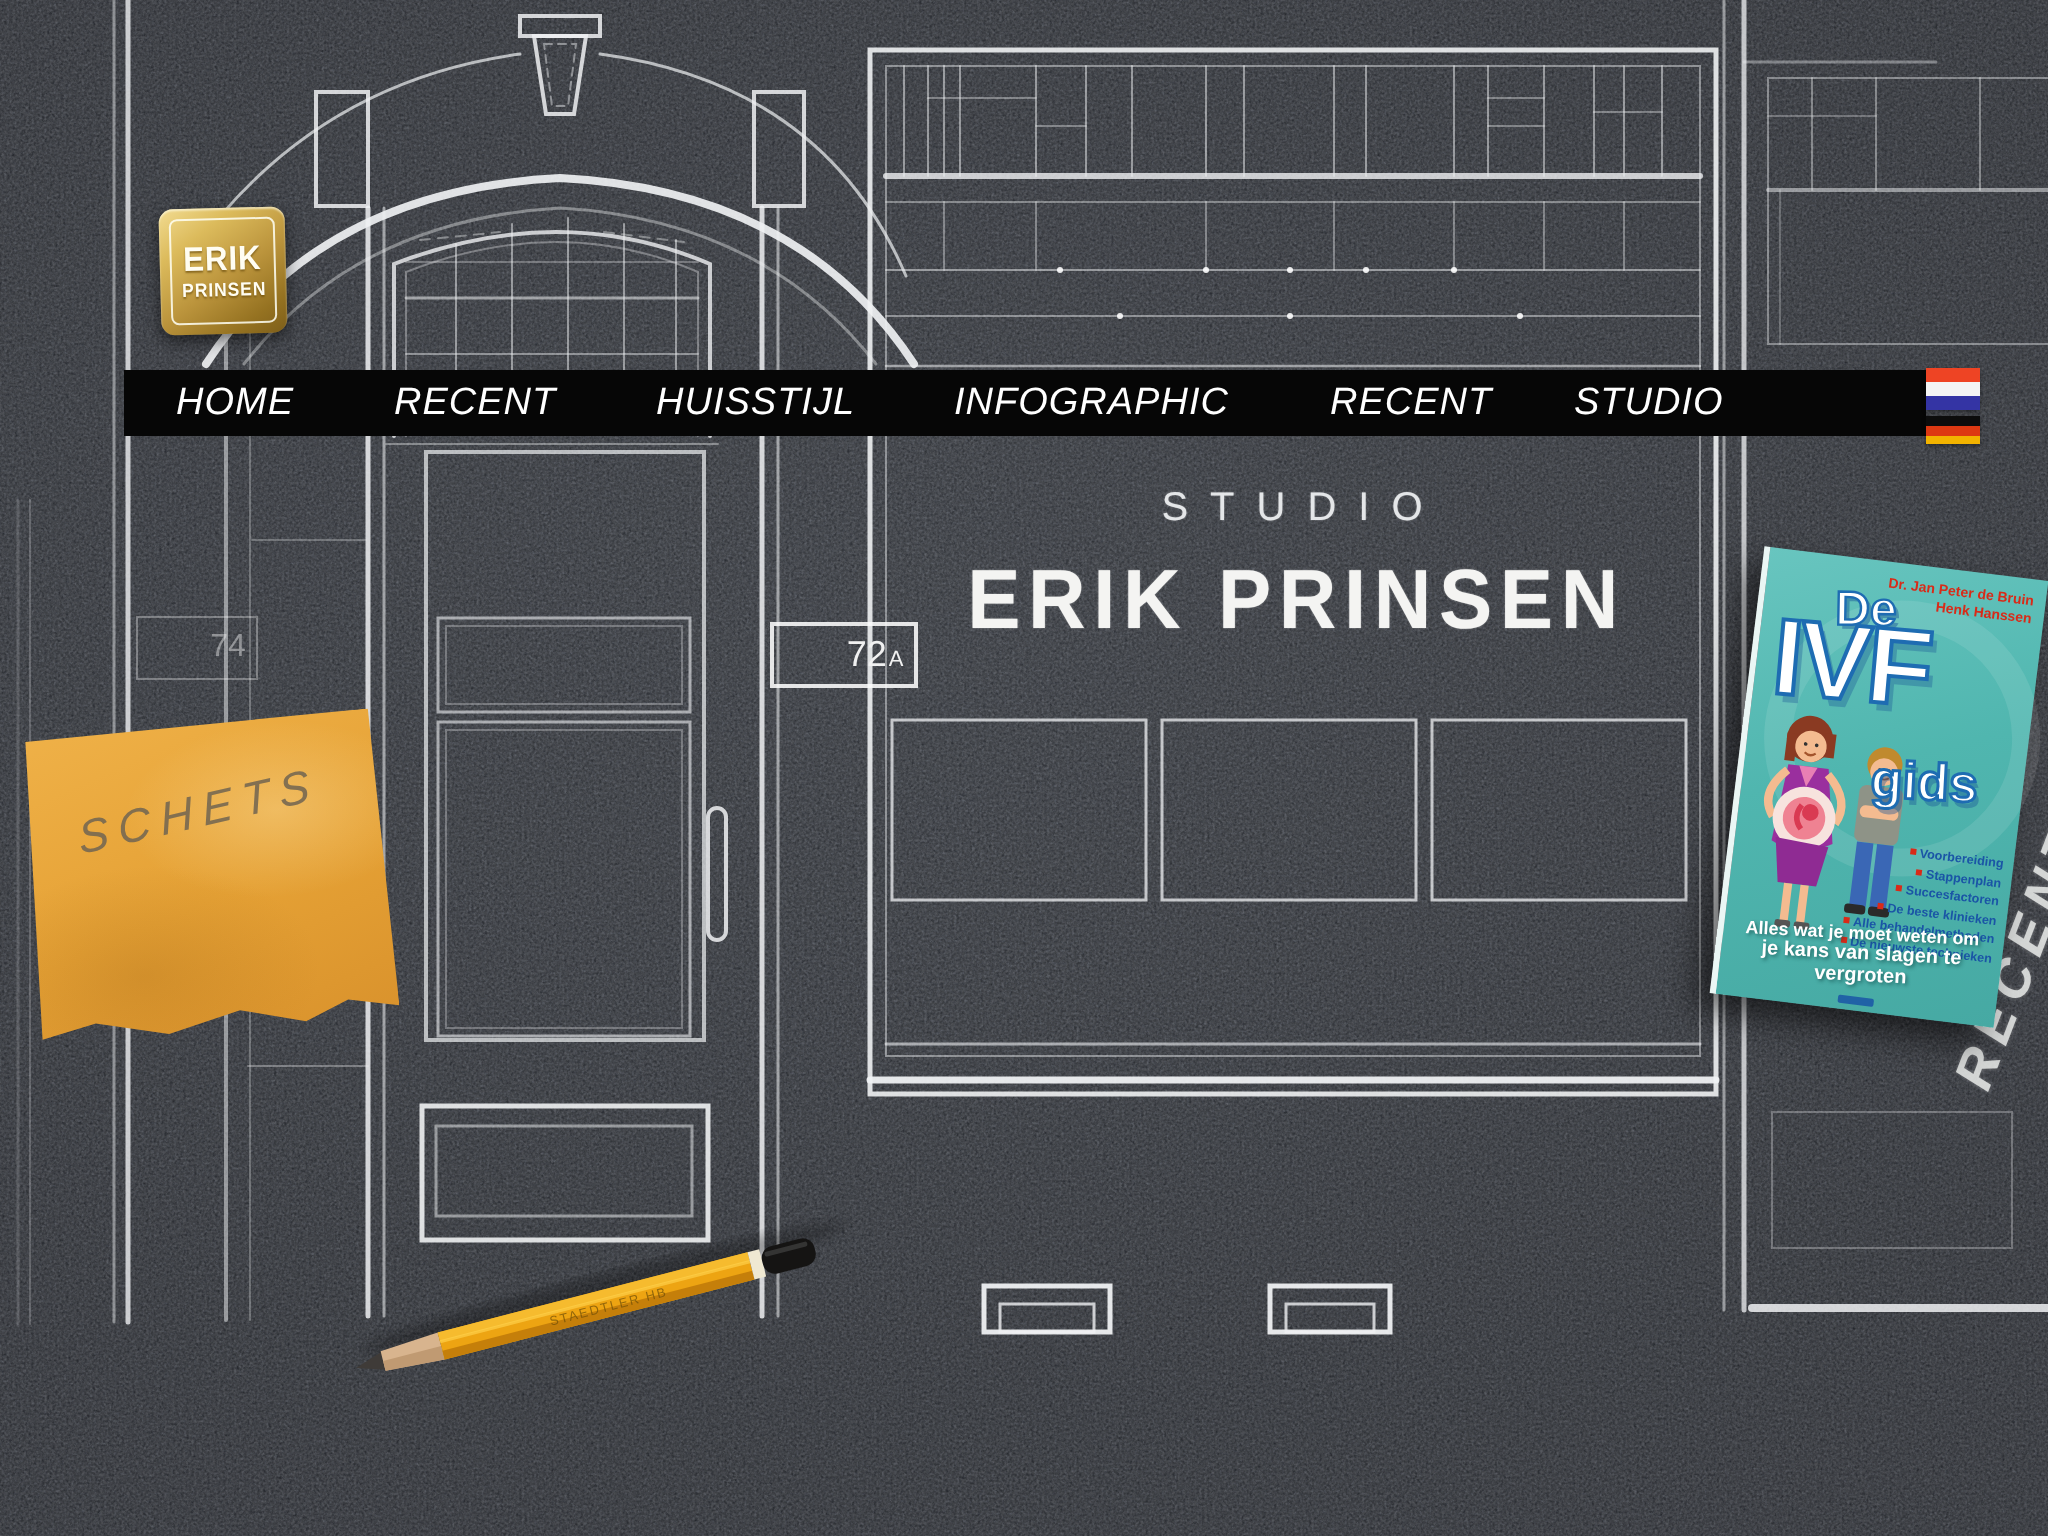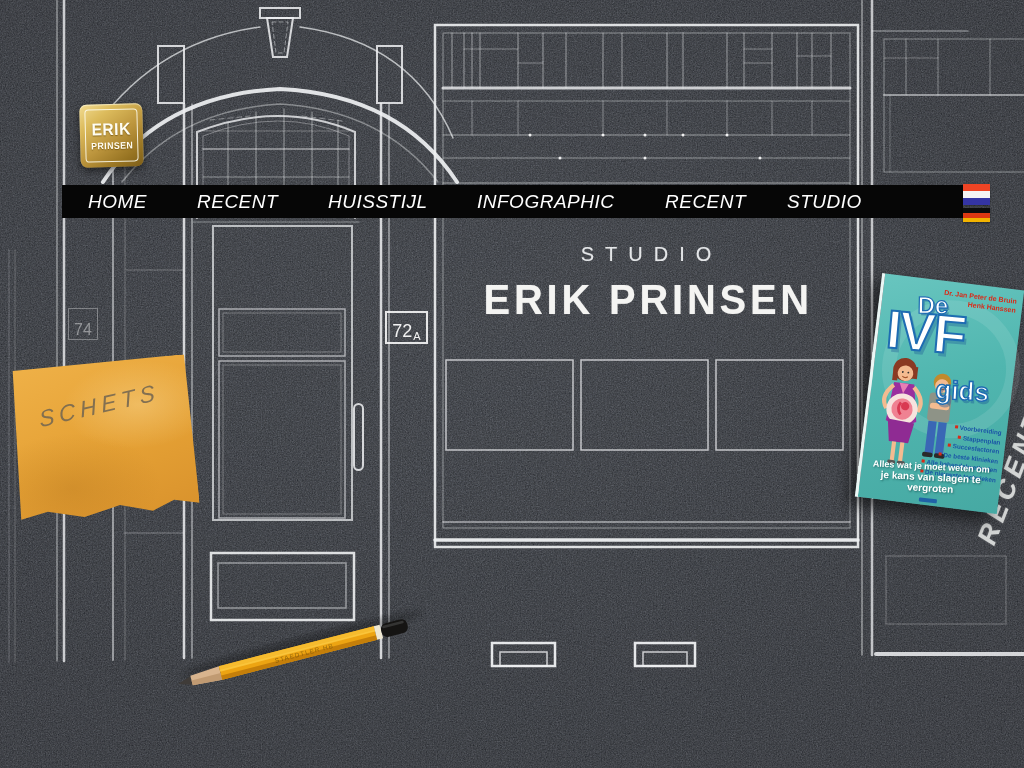--- a/index.html
+++ b/index.html
@@ -39,21 +39,21 @@
   .flag-de .red{height:5px;background:#dd3812;}
   .flag-de .gold{height:4px;background:#f2b300;}
   
   .hero{position:absolute;left:434px;top:243px;width:424px;text-align:center;z-index:2;}
   .hero-sub{font-size:20px;letter-spacing:11px;color:#e4e6e8;text-indent:11px;
     text-shadow:0 0 1px rgba(255,255,255,.35);}
   .hero-title{margin-top:10px;font-size:42px;font-weight:bold;letter-spacing:4px;color:#f4f4f2;
     display:inline-block;transform:scaleX(.95);text-indent:4px;
     text-shadow:0 0 1px rgba(255,255,255,.45);}
   
-  .plate{position:absolute;z-index:2;display:flex;align-items:flex-end;justify-content:center;}
+  .plate{position:absolute;z-index:2;display:flex;align-items:center;justify-content:center;padding-left:31px;}
   .plate-74{left:68px;top:308px;width:28px;height:30px;border:1.5px solid rgba(255,255,255,.32);
     color:rgba(255,255,255,.42);font-size:16px;}
   .plate-72a{left:385px;top:311px;width:39px;height:29px;border:2px solid rgba(252,252,252,.88);
     color:#f1f1f1;font-size:18px;}
   .plate-72a .suffix{font-size:11px;margin-left:1px;margin-top:4px;}
   
   .sticky{position:absolute;left:14px;top:360px;width:181px;height:157px;z-index:7;cursor:pointer;
     transform:rotate(-4deg);
     background:
       radial-gradient(ellipse 60% 40% at 70% 30%, rgba(255,230,170,.35) 0%, rgba(0,0,0,0) 70%),

